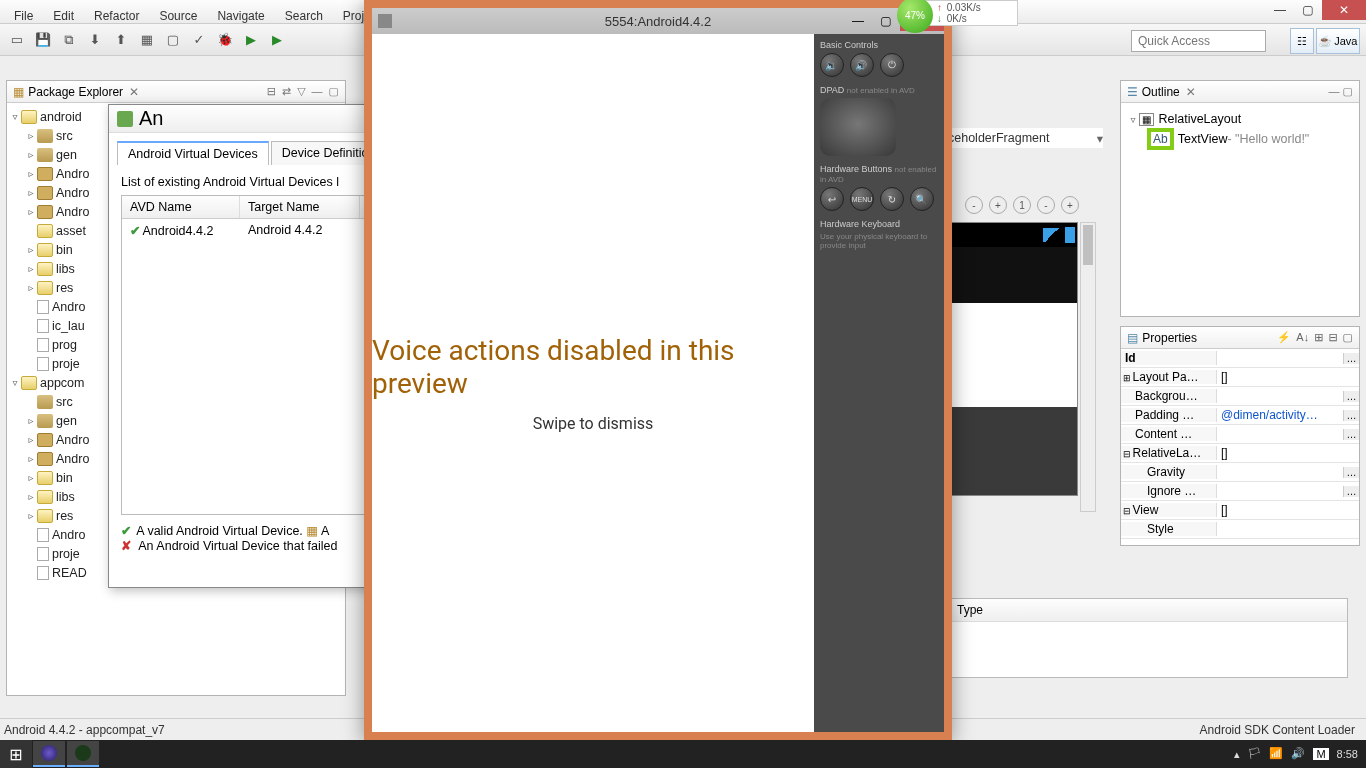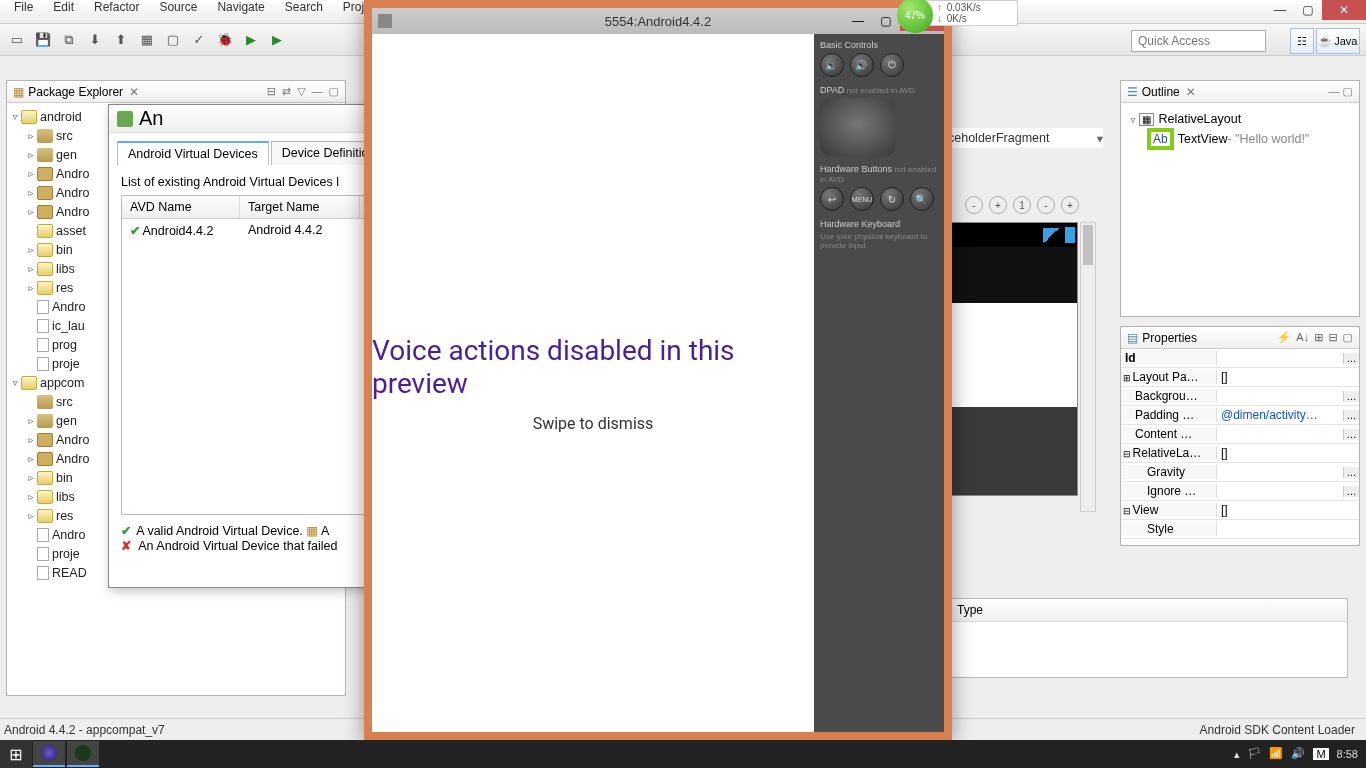--- a/index.html
+++ b/index.html
@@ -1,20 +1,20 @@
 <!DOCTYPE html>
 <html><head>
 <meta charset="utf-8">
 <style>
 * { box-sizing: border-box; margin: 0; padding: 0; font-family: "Segoe UI", Tahoma, sans-serif; }
 body { width: 1366px; height: 768px; overflow: hidden; background: #f0f0f0; position: relative; }
 
 
 .eclipse-main { position: absolute; top: 0; left: 0; width: 1366px; height: 768px; background: #eeeeee; }
-.menubar { height: 24px; background: linear-gradient(#fdfdfd, #ececec); display: flex; align-items: flex-start; padding: 0 4px; font-size: 12px; border-bottom: 1px solid #ccc; }
+.menubar { height: 24px; background: linear-gradient(#fdfdfd, #ececec); display: flex; align-items: flex-end; padding: 0 4px; font-size: 12px; border-bottom: 1px solid #ccc; }
 .menubar span { padding: 0 10px; color: #333; }
 .toolbar { height: 32px; background: linear-gradient(#f7f7f7, #e5e5e5); display: flex; align-items: center; padding: 0 4px; border-bottom: 1px solid #ccc; }
 .tb-icon { width: 22px; height: 22px; margin: 0 2px; display: flex; align-items: center; justify-content: center; font-size: 13px; color: #555; }
 .quick-access { position: absolute; right: 100px; top: 30px; width: 135px; height: 22px; border: 1px solid #aaa; background: #fff; font-size: 12px; padding: 2px 6px; color: #999; }
 .perspective-bar { position: absolute; right: 6px; top: 28px; display: flex; gap: 2px; }
 .persp-btn { width: 44px; height: 26px; border: 1px solid #a8c0d8; background: linear-gradient(#fff, #e3edf7); display: flex; align-items: center; justify-content: center; font-size: 11px; }
 .persp-icon { width: 24px; }
 
 .statusbar { position: absolute; bottom: 28px; left: 0; right: 0; height: 22px; background: #eee; border-top: 1px solid #ccc; display: flex; align-items: center; font-size: 12px; padding: 0 4px; color: #333; }
 .statusbar .right { position: absolute; right: 11px; }
@@ -101,21 +101,21 @@
 
 .emulator { position: absolute; top: 0; left: 364px; width: 588px; height: 740px; z-index: 30; background: #f0f0f0; border: 8px solid #d88050; box-shadow: 0 4px 20px rgba(0,0,0,0.4); }
 .emu-titlebar { height: 26px; background: linear-gradient(#ccc,#bbb); display: flex; align-items: center; font-size: 13px; position: relative; }
 .emu-titlebar .icon { width: 14px; height: 14px; background: #888; margin: 0 6px; }
 .emu-titlebar .title { position: absolute; left: 50%; transform: translateX(-50%); color: #333; }
 .emu-titlebar .controls { position: absolute; right: 0; display: flex; }
 .emu-titlebar .controls div { width: 28px; height: 20px; display: flex; align-items: center; justify-content: center; font-size: 12px; }
 .emu-titlebar .controls .close { background: #c75050; color: #fff; width: 44px; }
 .emu-body { display: flex; height: calc(100% - 26px); background: #fff; }
 .emu-screen { flex: 1; background: #fff; display: flex; flex-direction: column; align-items: center; justify-content: center; }
-.emu-screen .msg1 { font-size: 28px; font-weight: 400; color: #4c1d95; font-family: Roboto, "Segoe UI", sans-serif; }
+.emu-screen .msg1 { font-size: 28px; font-weight: 400; color: #a16207; font-family: Roboto, "Segoe UI", sans-serif; }
 .emu-screen .msg2 { font-size: 16px; color: #333; margin-top: 14px; font-family: Roboto, "Segoe UI", sans-serif; }
 .emu-side { width: 130px; background: #4a4a4a; padding: 6px; color: #bbb; font-size: 9px; }
 .side-section { margin-bottom: 8px; }
 .side-title { font-size: 9px; color: #ccc; margin-bottom: 3px; }
 .side-sub { font-size: 8px; color: #888; }
 .ctrl-row { display: flex; gap: 6px; margin: 3px 0; }
 .round-btn { width: 24px; height: 24px; border-radius: 50%; background: radial-gradient(circle at 35% 30%, #777, #333); display: flex; align-items: center; justify-content: center; color: #ddd; font-size: 10px; border: 1px solid #222; }
 .dpad-wrap { width: 76px; height: 58px; background: radial-gradient(ellipse at 50% 45%, #777, #383838); border-radius: 10px; margin: 3px 0; }
 
 

